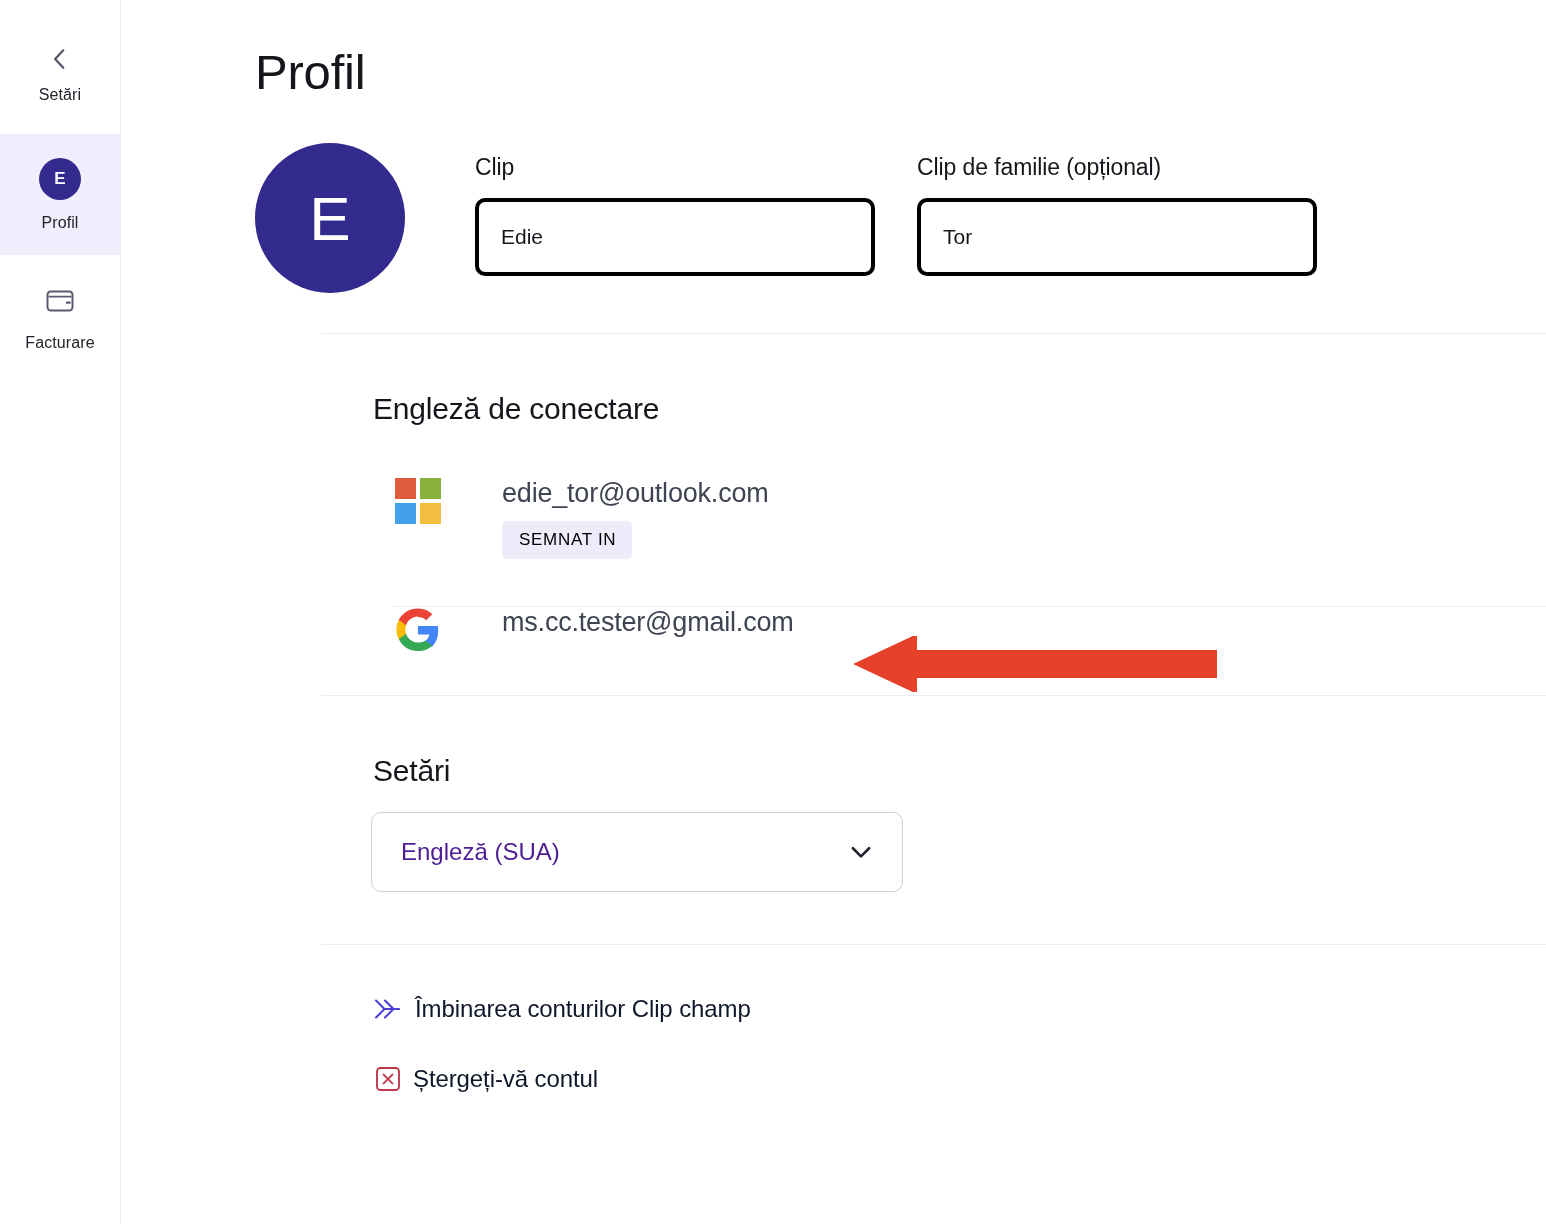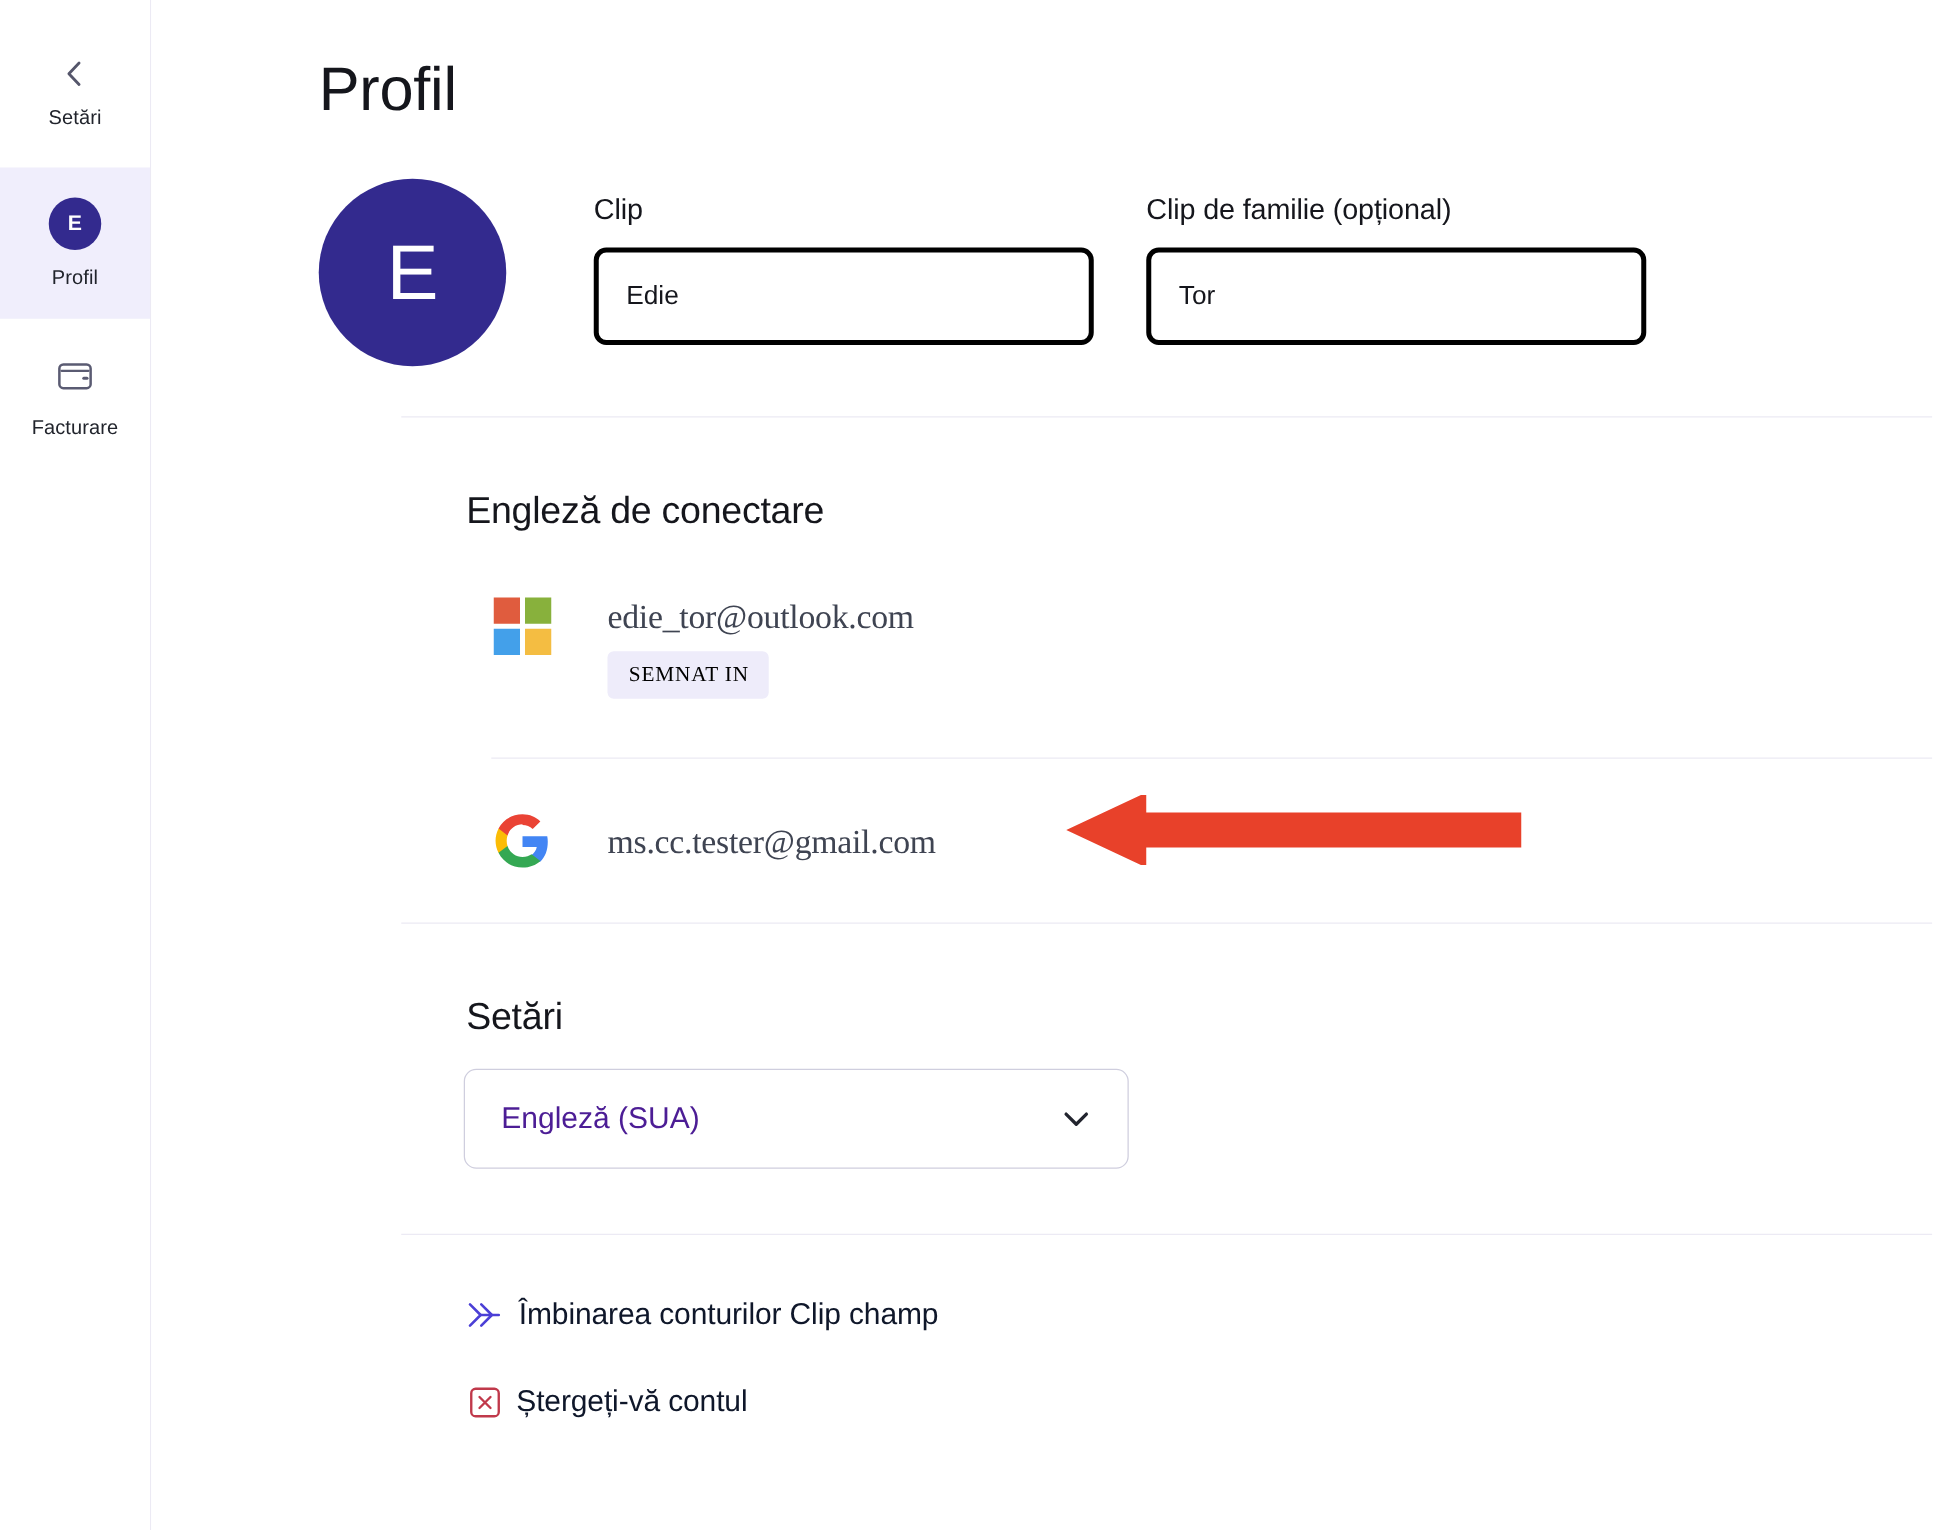--- a/index.html
+++ b/index.html
@@ -186,23 +186,22 @@
     font-size: 30px;
     font-weight: 400;
     color: #15161c;
     letter-spacing: -0.2px;
   }
 
   
   .account-row {
     display: flex;
     align-items: flex-start;
-    gap: 0;
+    gap: 16px;
     cursor: pointer;
-    font-family: Liberation Serif, serif;
   }
   .account-icon {
     width: 50px;
     min-width: 50px;
     display: flex;
     align-items: center;
     justify-content: center;
   }
   .ms-logo {
     display: grid;
@@ -350,21 +349,21 @@
           </div>
         </div>
         <div class="account-body">
           <span class="account-email">edie_tor@outlook.com</span>
           <span class="status-badge">SEMNAT  IN</span>
         </div>
       </div>
 
       <hr class="divider divider-inset" style="margin-top:47px; margin-left:272px;">
 
-      <div class="account-row" style="margin-top:43px; margin-left:272px; align-items:center;">
+      <div class="account-row" style="margin-left:272px; align-items:flex-start;">
         <div class="account-icon">
           <svg class="g-logo" viewBox="0 0 48 48">
             <path fill="#4285F4" d="M45.1 24.5c0-1.6-.14-3.2-.43-4.7H24v9h11.9c-.5 2.8-2.1 5.2-4.5 6.8v5.6h7.3c4.3-3.9 6.4-9.7 6.4-16.7z"></path>
             <path fill="#34A853" d="M24 46c6.1 0 11.2-2 14.9-5.5l-7.3-5.6c-2 1.4-4.6 2.2-7.6 2.2-5.8 0-10.8-3.9-12.5-9.2H4v5.8C7.7 41.3 15.3 46 24 46z"></path>
             <path fill="#FBBC05" d="M11.5 27.9c-.45-1.4-.7-2.8-.7-4.4s.25-3 .7-4.4v-5.8H4C2.4 16.5 1.5 20.1 1.5 23.5S2.4 30.5 4 33.7l7.5-5.8z"></path>
             <path fill="#EA4335" d="M24 10.5c3.3 0 6.2 1.13 8.5 3.35l6.4-6.4C35.2 3.8 30.1 1.5 24 1.5 15.3 1.5 7.7 6.2 4 13.3l7.5 5.8c1.7-5.3 6.7-9.2 12.5-9.2z"></path>
             <path fill="#ffffff" d="M24 19.8h21.1v9H24z" opacity="0"></path>
           </svg>
         </div>
         <div class="account-body">

